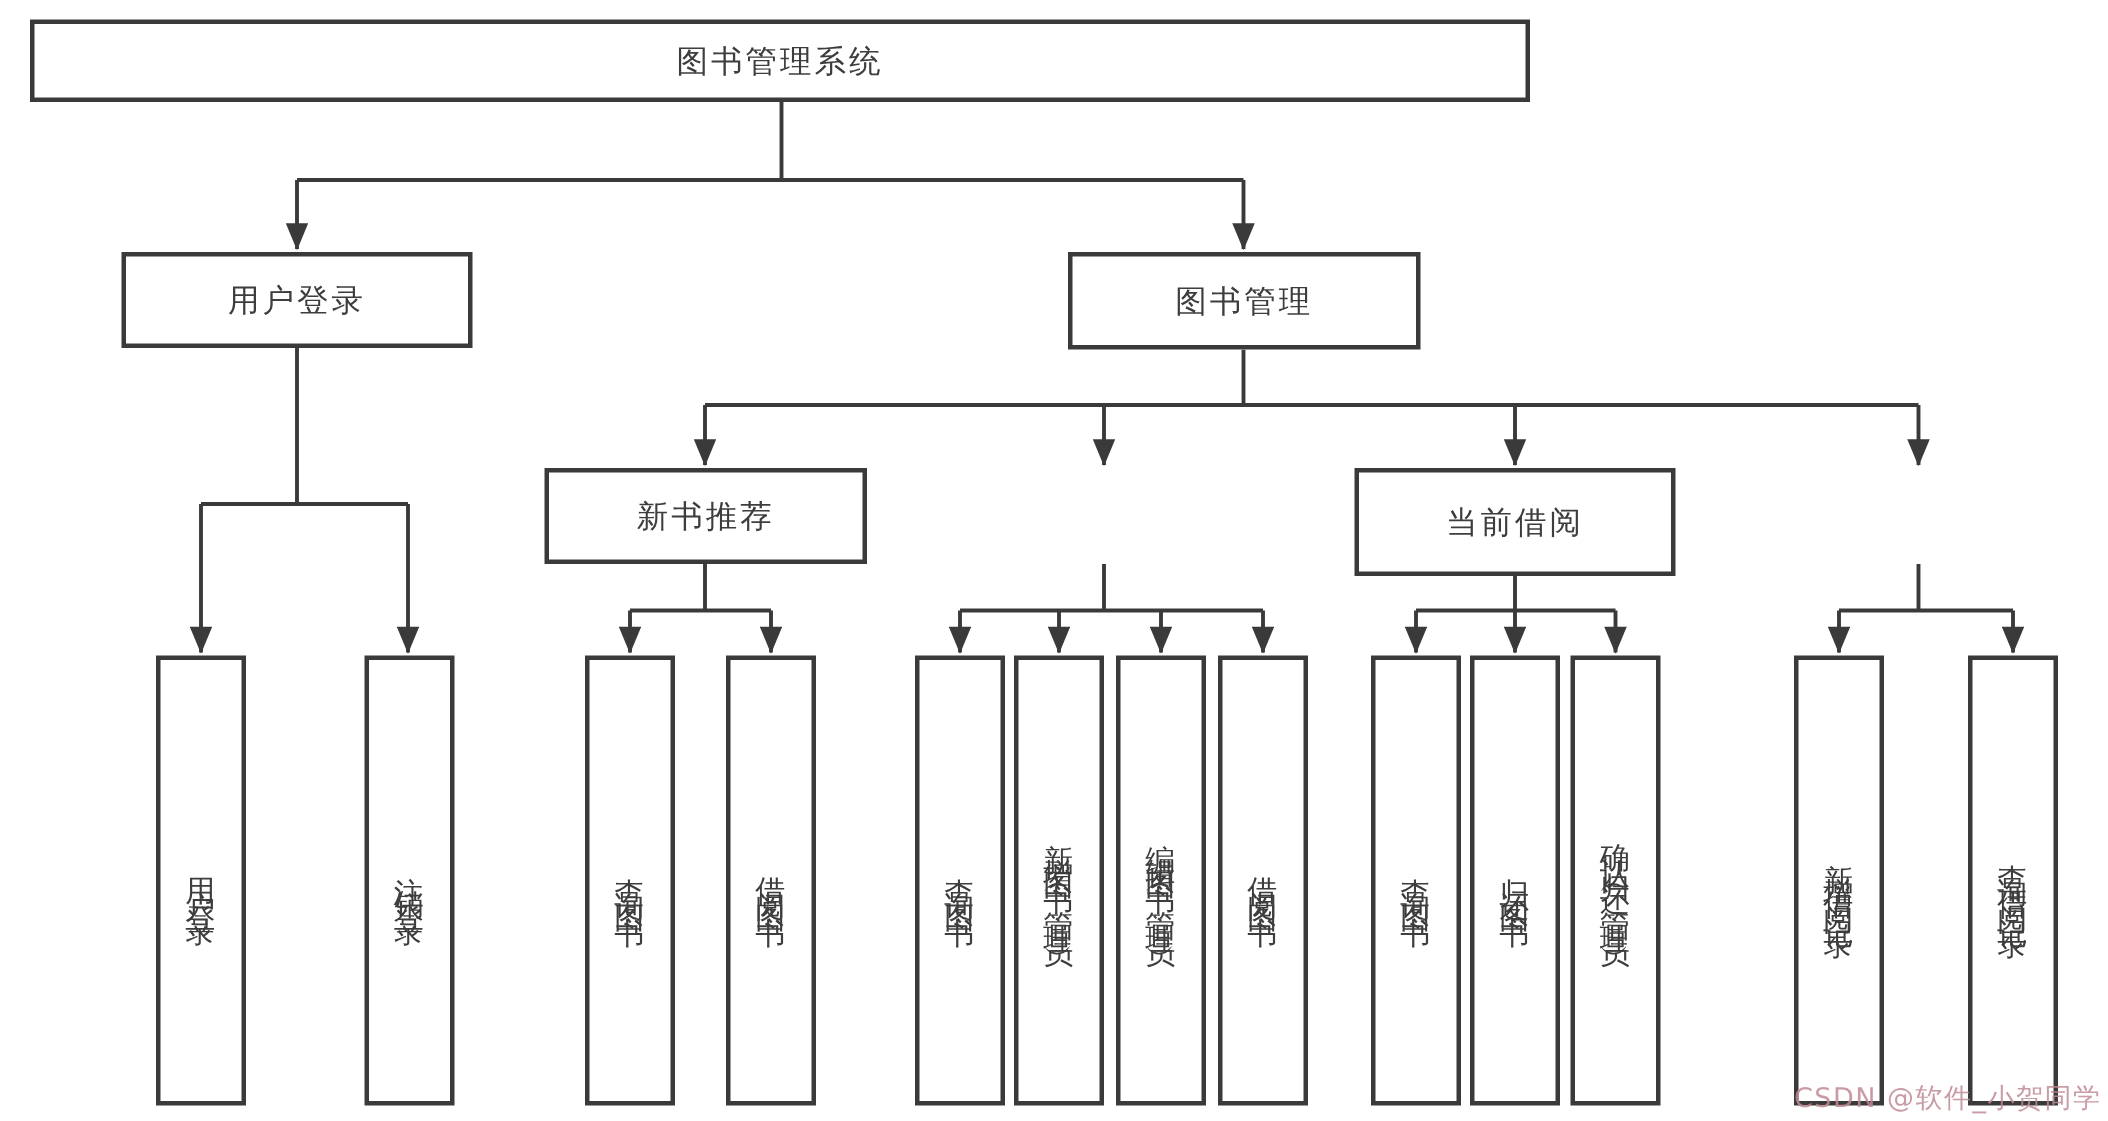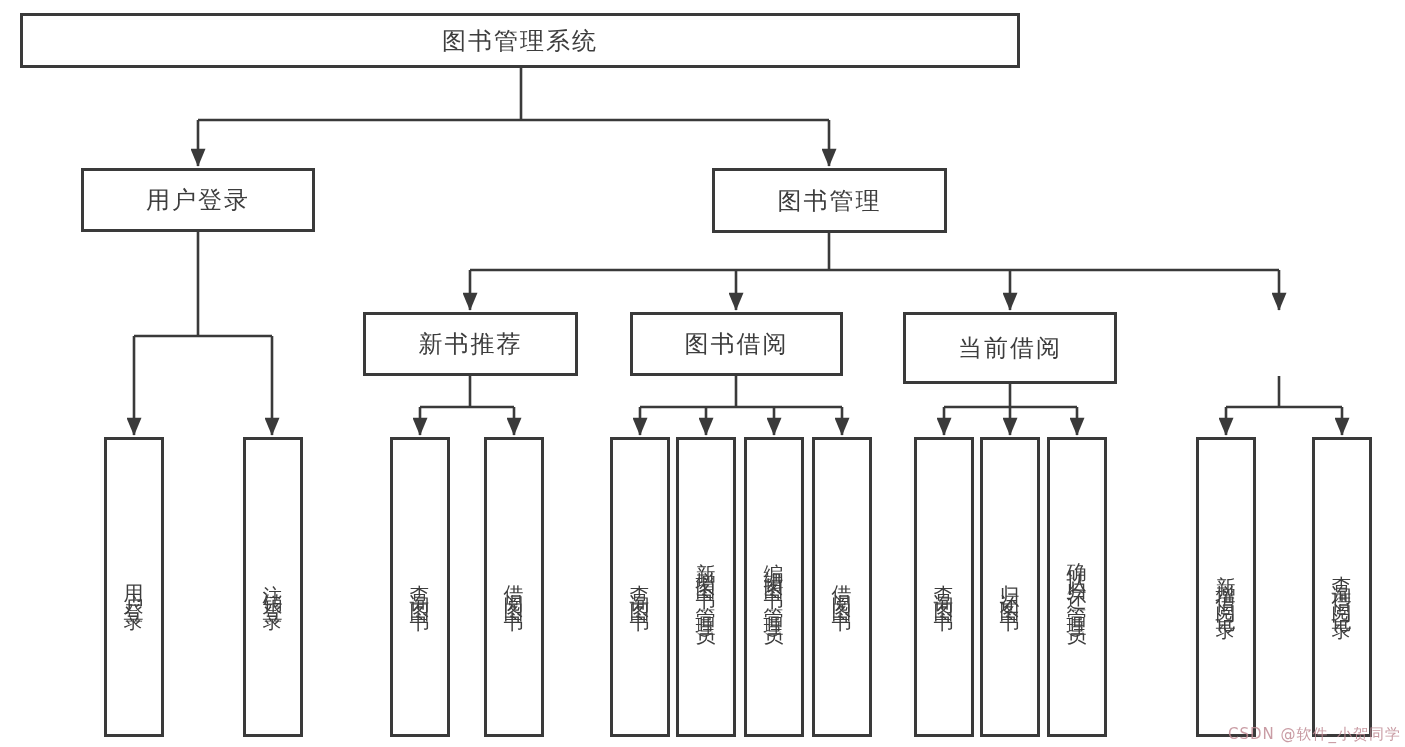--- a/index.html
+++ b/index.html
@@ -14,36 +14,36 @@
   .box{
     position:absolute;
     box-sizing:border-box;
     border:3px solid #3a3a3a;
     background:#ffffff;
     display:flex;align-items:center;justify-content:center;
     color:#3d3d3d;
     z-index:2;
   }
   .box.h span{
-    font-size:24px;
+    font-size:21px;
     letter-spacing:2px;
     white-space:nowrap;
   }
   .box.v span{
     writing-mode:vertical-rl;
     text-orientation:mixed;
     font-size:20px;
     line-height:1;
     letter-spacing:9px;
     white-space:nowrap;
   }
   .watermark{
     position:absolute;
     right:4px;bottom:3px;
-    font-size:15px;
+    font-size:18px;
     letter-spacing:1px;
     color:rgba(192,139,148,0.85);
     z-index:3;
     white-space:nowrap;
   }
 </style>
 </head>
 <body>
 
 <div class="stage">
@@ -105,23 +105,20 @@
   <div class="box h" style="left:81px;top:168px;width:234px;height:64px">
     <span>用户登录</span>
   </div>
   <div class="box h" style="left:363px;top:312px;width:215px;height:64px">
     <span>新书推荐</span>
   </div>
 
   <div class="box h" style="left:712px;top:168px;width:235px;height:65px">
     <span>图书管理</span>
   </div>
-  <div class="box h" style="left:630px;top:312px;width:213px;height:64px">
-    <span>图书借阅</span>
-  </div>
   <div class="box h" style="left:903px;top:312px;width:214px;height:72px">
     <span>当前借阅</span>
   </div>
 
   <div class="box v" style="left:104px;top:437px;width:60px;height:300px">
     <span>用户登录</span>
   </div>
   <div class="box v" style="left:243px;top:437px;width:60px;height:300px">
     <span>注销登录</span>
   </div>

